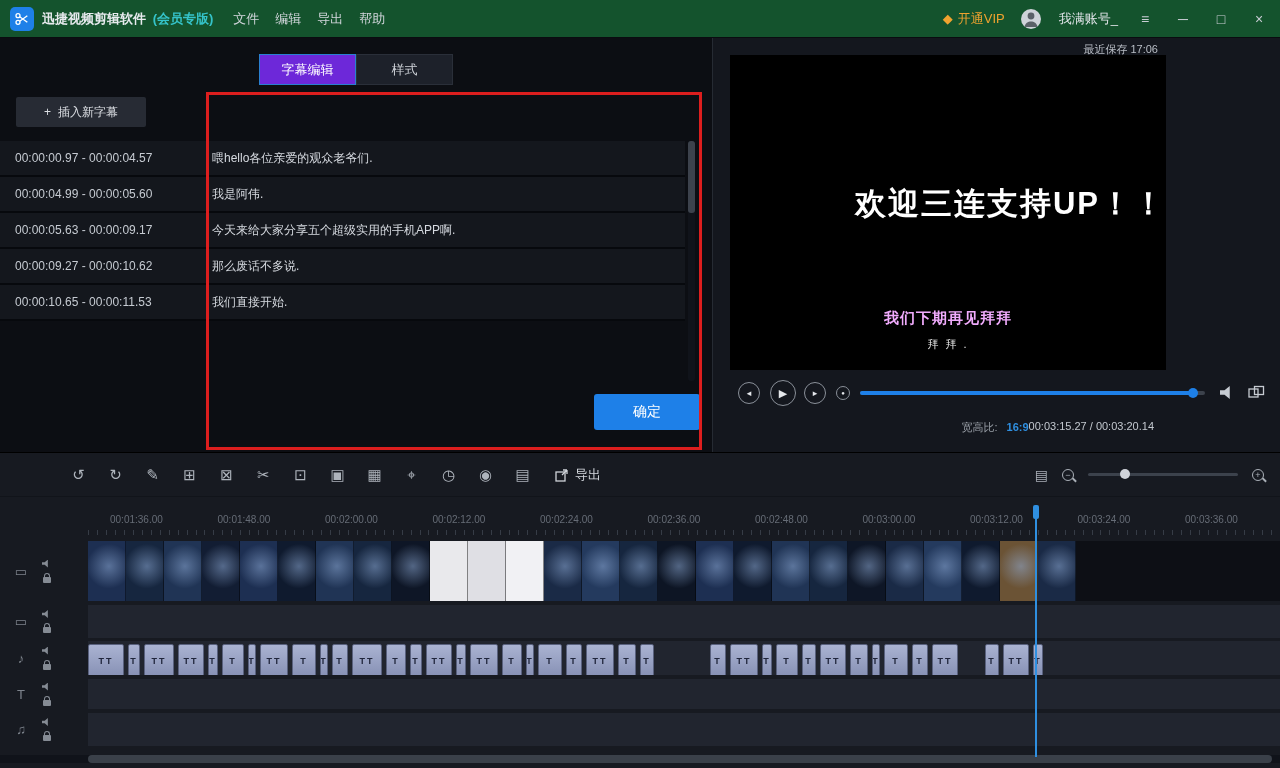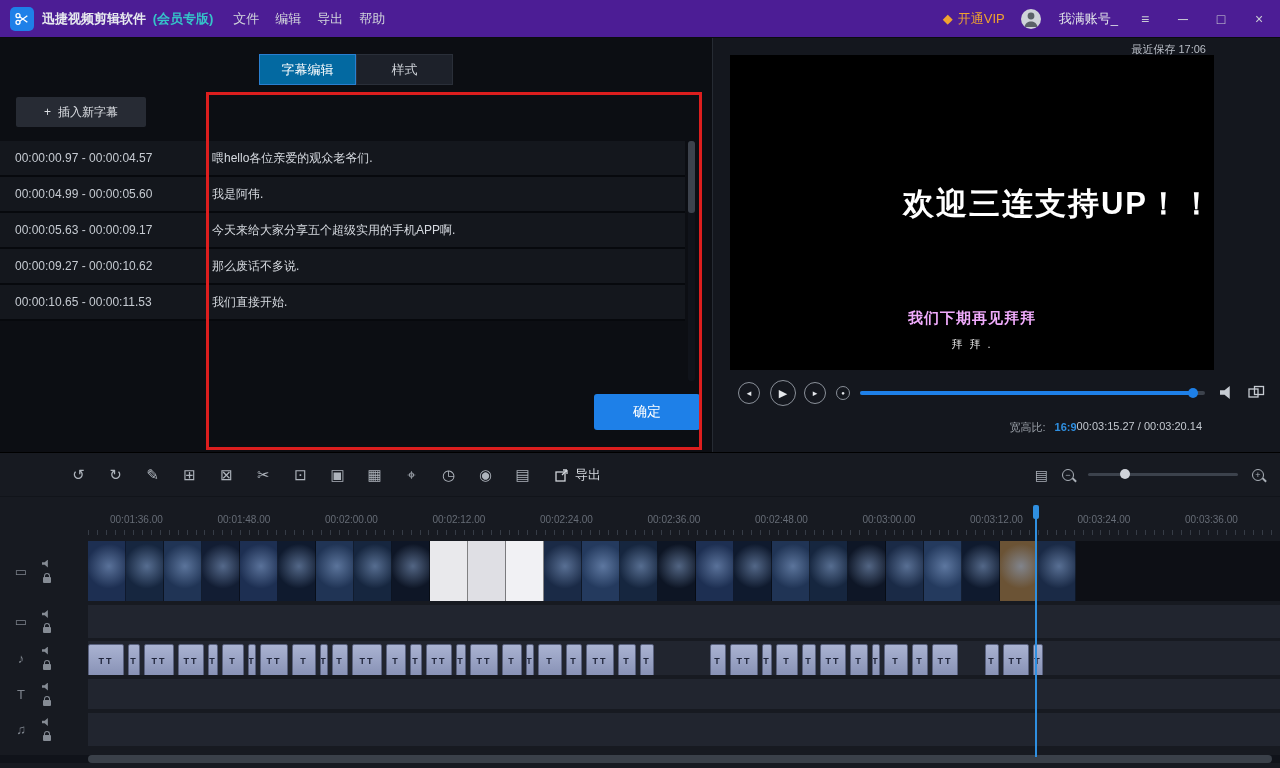--- a/index.html
+++ b/index.html
@@ -1,60 +1,60 @@
 <!DOCTYPE html>
 <html><head>
 <meta charset="utf-8">
 <style>
   *{margin:0;padding:0;box-sizing:border-box}
   html,body{background:#000}
   .app{position:relative;width:1280px;height:768px;overflow:hidden;background:#14171e;
        font-family:"Liberation Sans","DejaVu Sans",sans-serif;color:#d2d6dc;font-size:13px}
 
   
-  .titlebar{position:absolute;top:0;left:0;right:0;height:38px;background:#4c1d95;
+  .titlebar{position:absolute;top:0;left:0;right:0;height:38px;background:#14532d;
             display:flex;align-items:center;border-bottom:1px solid #0a0c10;z-index:40}
   .logo{width:24px;height:24px;margin-left:10px;border-radius:5px;background:#1e80e8;
         display:flex;align-items:center;justify-content:center;flex:0 0 auto}
   .app-title{margin-left:8px;font-size:13px;font-weight:bold;color:#e8ebef;white-space:nowrap}
   .edition{color:#35c3c9;margin-left:3px}
   .menubar{display:flex;gap:16px;margin-left:20px}
   .menu-item{color:#d2d6dc;cursor:default}
   .tb-right{margin-left:auto;display:flex;align-items:center;gap:16px;margin-right:10px}
   .vip{display:flex;align-items:center;gap:5px;color:#f0a32f}
   .account{display:flex;align-items:center;gap:18px;color:#e2e5ea}
   .avatar{width:20px;height:20px;border-radius:50%;background:#cfd3d9;display:flex;
           align-items:flex-end;justify-content:center;overflow:hidden}
   .wbtn{color:#c9cdd4;width:22px;text-align:center;font-size:14px}
 
   
   .left-panel{position:absolute;top:38px;left:0;width:713px;height:414px;background:#0c0e13;
               border-right:1px solid #262b33}
   .tabs{position:absolute;top:16px;left:0;width:100%;display:flex;justify-content:center}
   .tab{width:97px;height:31px;display:flex;align-items:center;justify-content:center;
        background:#1d212a;color:#cfd3d9;border:1px solid #2a2f39}
-  .tab.active{background:#0369a1;border:1px solid #2a7fd0;color:#fff}
+  .tab.active{background:#6d28d9;border:1px solid #2a7fd0;color:#fff}
   .insert-btn{position:absolute;top:59px;left:16px;width:130px;height:30px;background:#272b34;
               color:#dde0e5;font-size:12px;border:none;border-radius:2px;display:flex;
               align-items:center;justify-content:center;gap:7px;cursor:pointer}
   .subtitle-list{position:absolute;top:103px;left:0;width:685px}
   .sub-row{height:36px;display:flex;align-items:center;background:#14171d;
            border-bottom:2px solid #07090d;font-size:12px}
   .sub-row.selected{background:#1d3c5e}
   .sub-time{width:196px;padding-left:15px;color:#c6cbd2;flex:0 0 auto}
   .sub-text{padding-left:16px;color:#d6dae0;white-space:nowrap;overflow:hidden}
   .sub-scrollbar{position:absolute;top:103px;left:688px;width:7px;height:240px;background:#10131a;border-radius:3px}
   .sub-scroll-thumb{width:7px;height:72px;background:#3c424c;border-radius:3px}
   .confirm-btn{position:absolute;top:356px;left:594px;width:106px;height:36px;background:#1e80e8;
                color:#fff;font-size:14px;border:none;border-radius:3px;cursor:pointer}
   .red-box{position:absolute;top:54px;left:206px;width:496px;height:358px;border:3px solid #dd1e1e;
            z-index:30;pointer-events:none}
 
   
-  .preview{position:absolute;top:38px;left:714px;width:500px;height:414px;background:#14171e}
+  .preview{position:absolute;top:38px;left:714px;width:452px;height:414px;background:#14171e}
   .last-saved{position:absolute;top:4px;right:8px;font-size:11px;color:#b9bec6}
   .video{position:absolute;top:17px;left:16px;right:0;height:315px;background:#000;overflow:hidden}
   .overlay-title{position:absolute;top:128px;left:0;width:100%;text-align:right;color:#fff;
                  font-size:31px;font-weight:bold;letter-spacing:2px;text-shadow:0 0 4px rgba(0,0,0,.9)}
   .overlay-line1{position:absolute;top:254px;left:0;width:100%;text-align:center;color:#f0abfc;
                  font-size:15px;font-weight:bold;letter-spacing:1px}
   .overlay-line2{position:absolute;top:282px;left:0;width:100%;text-align:center;color:#e8e8e8;
                  font-size:11px;letter-spacing:2px}
   .transport{position:absolute;top:340px;left:16px;width:550px;height:30px}
   .cbtn{position:absolute;border:1px solid #8a9099;border-radius:50%;color:#e4e7eb;

